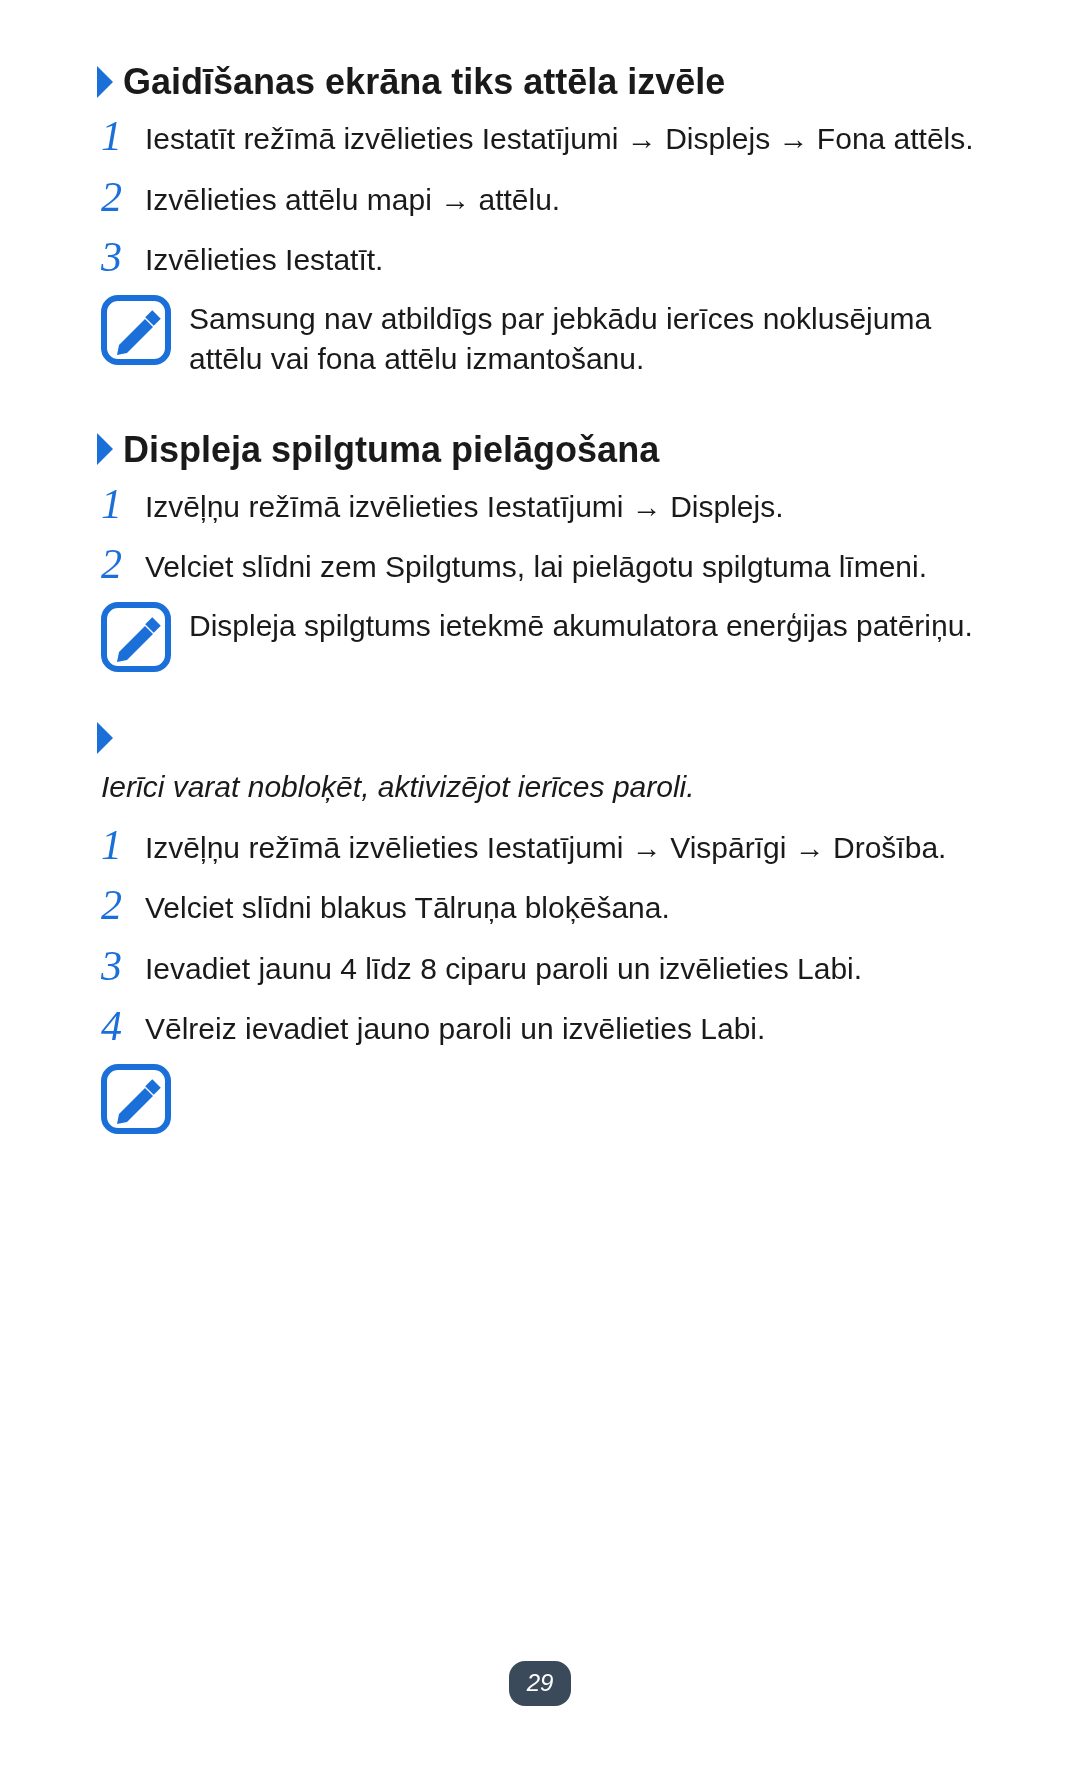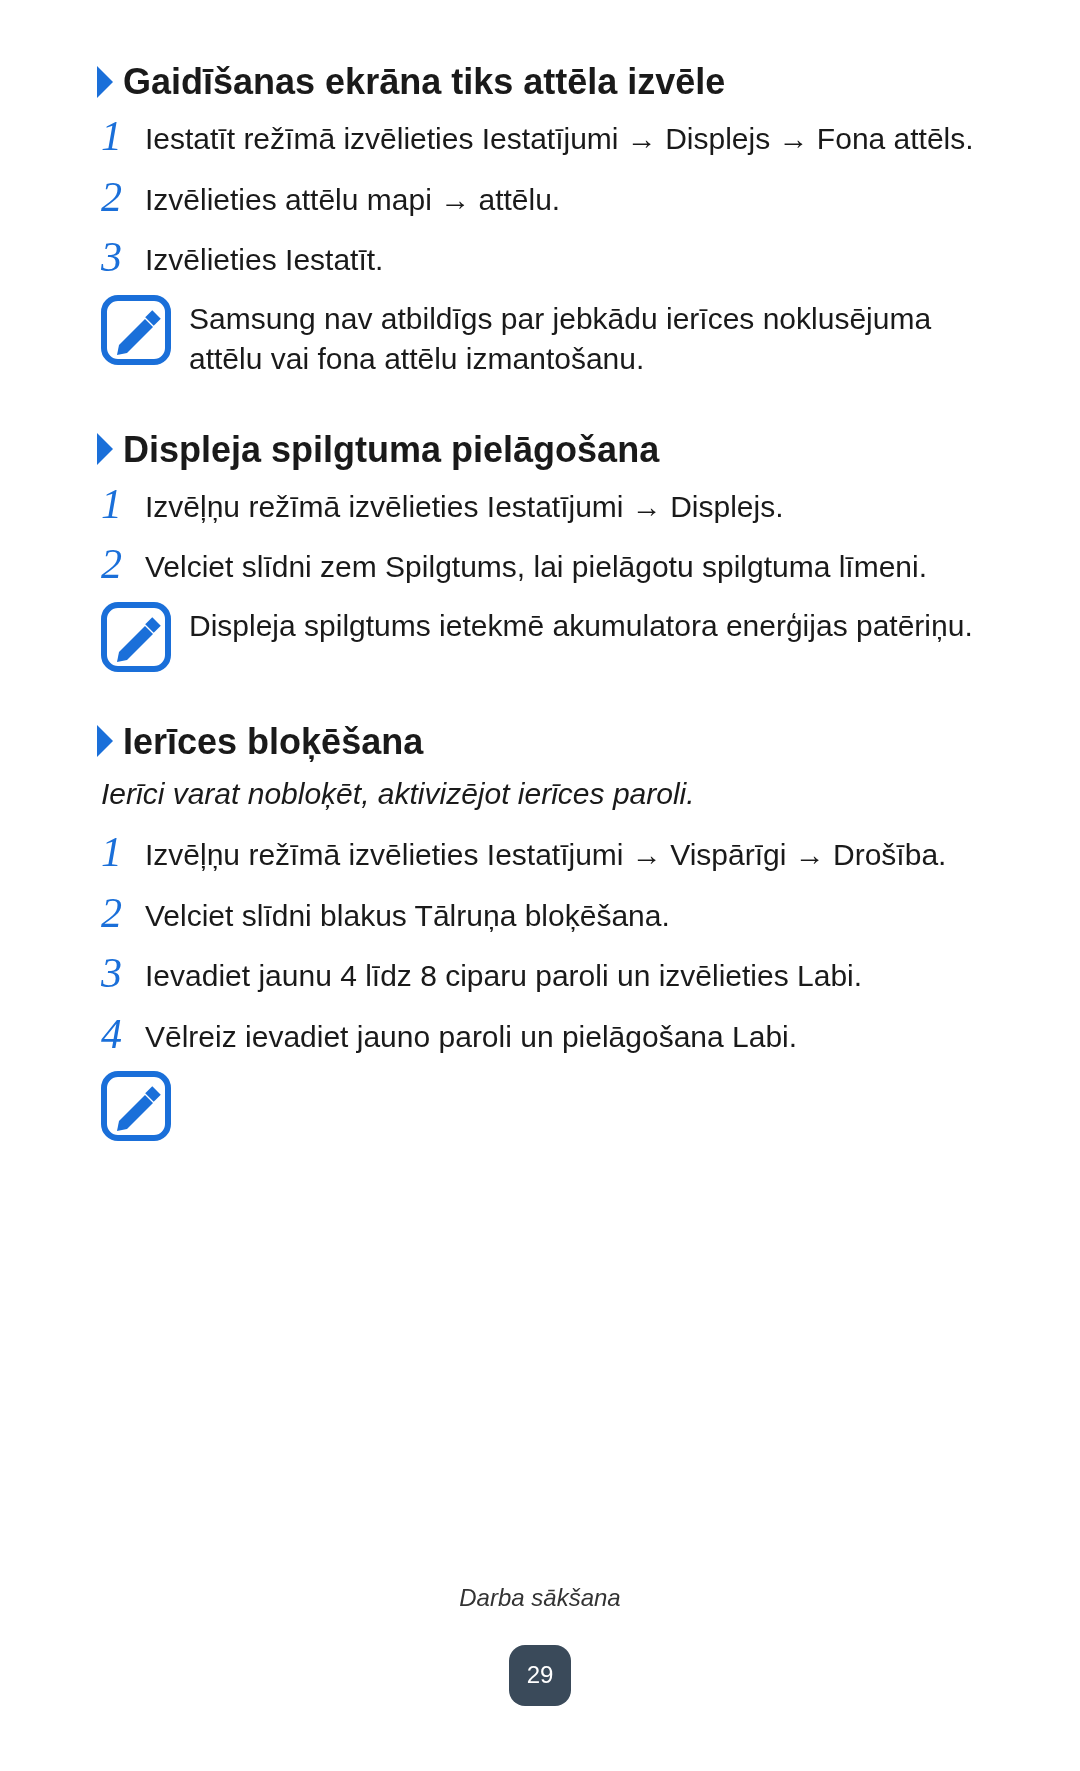--- a/index.html
+++ b/index.html
@@ -90,25 +90,26 @@
     }
     .footer-title {
       font-style: italic;
       font-size: 24px;
       color: #333;
       margin-bottom: 6px;
     }
     .page-badge {
       display: inline-block;
       min-width: 60px;
-      padding: 16px 18px;
+      padding: 8px 18px;
       border-radius: 16px;
       background: #3a4a5a;
       color: #ffffff;
       font-size: 24px;
+      font-style: italic;
       line-height: 1.2;
       margin-top: 27px;
     }
   </style>
 </head>
 <body>
 
 <div class="page">
 
   <div class="section">
@@ -173,48 +174,46 @@
     </div>
   </div>
 
   <div class="section">
     <div class="section-heading">
       <span class="chevron">
         <svg width="22" height="36" viewBox="0 0 22 36">
             <path d="M2 2 L18 18 L2 34 Z" fill="#1a6fd9"></path>
           </svg>
       </span>
-      <span class="heading-text">Ierīces bloķēšana</span>
     </div>
     <div class="intro-text">Ierīci varat nobloķēt, aktivizējot ierīces paroli.</div>
     <div class="step">
       <span class="step-num">1</span>
       <span class="step-body">Izvēļņu režīmā izvēlieties Iestatījumi → Vispārīgi → Drošība.</span>
     </div>
     <div class="step">
       <span class="step-num">2</span>
       <span class="step-body">Velciet slīdni blakus Tālruņa bloķēšana.</span>
     </div>
     <div class="step">
       <span class="step-num">3</span>
       <span class="step-body">Ievadiet jaunu 4 līdz 8 ciparu paroli un izvēlieties Labi.</span>
     </div>
     <div class="step">
       <span class="step-num">4</span>
-      <span class="step-body">Vēlreiz ievadiet jauno paroli un pielāgošana Labi.</span>
+      <span class="step-body">Vēlreiz ievadiet jauno paroli un izvēlieties Labi.</span>
     </div>
     <div class="note">
       <span class="note-icon">
         <svg width="70" height="70" viewBox="0 0 70 70">
           <rect x="3" y="3" width="64" height="64" rx="14" fill="#ffffff" stroke="#1a6fd9" stroke-width="6"></rect>
           <path d="M18 50 L44 24 L52 32 L26 58 L16 60 Z" fill="#1a6fd9"></path>
           <rect x="46" y="18" width="12" height="10" transform="rotate(45 52 23)" fill="#1a6fd9"></rect>
         </svg>
       </span>
     </div>
   </div>
 
 </div>
 
 <div class="footer">
-  <div class="footer-title">Darba sākšana</div>
   <div class="page-badge">29</div>
 </div>
 
 </body></html>

